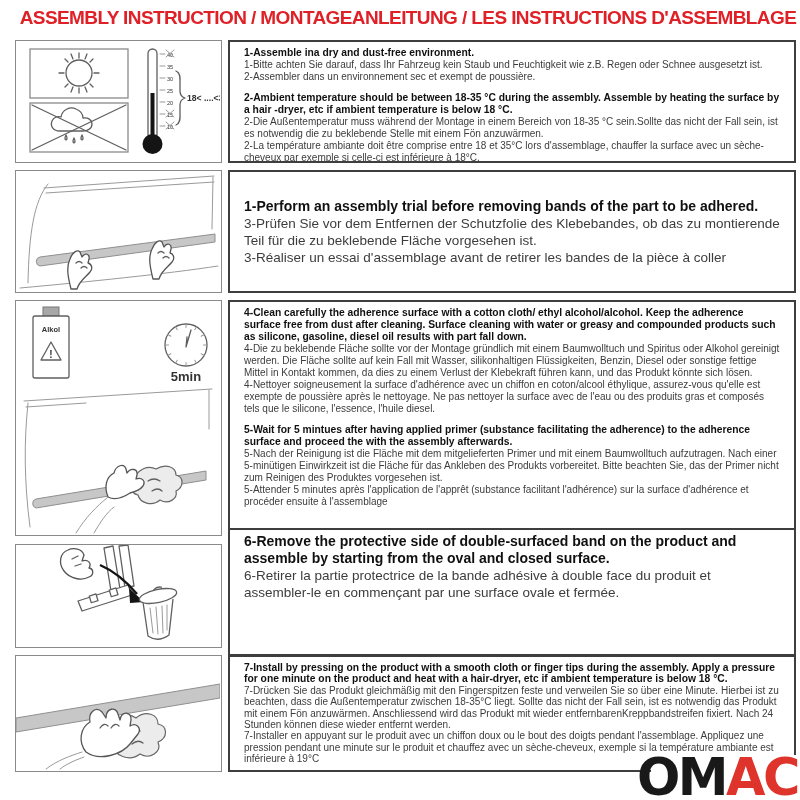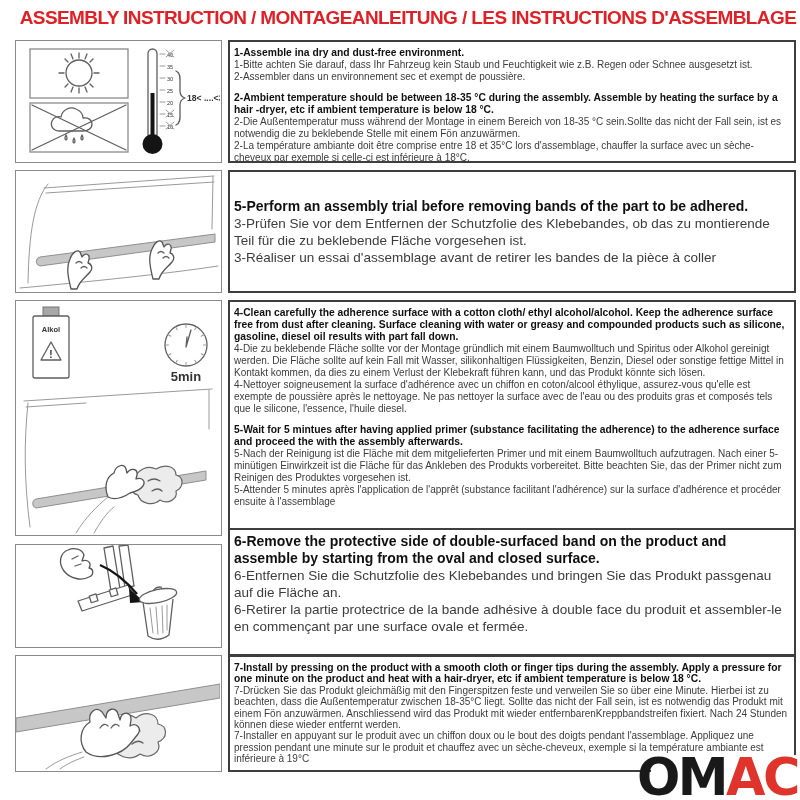--- a/index.html
+++ b/index.html
@@ -7,21 +7,21 @@
   .page { position:relative; width:800px; height:800px; background:#fff;
           font-family:"Liberation Sans", sans-serif; overflow:hidden; }
 
   .title { position:absolute; top:7px; left:8px; width:800px; text-align:center;
            font-weight:700; font-size:19px; letter-spacing:-0.6px;
            color:#e02027; white-space:nowrap; }
 
   .ibox { position:absolute; left:15px; width:207px; border:1.5px solid #8a8a8a;
           background:#fff; overflow:hidden; }
   .tbox { position:absolute; left:228px; width:568px; border:2px solid #3e3e3e;
-          background:#fff; overflow:hidden; padding:5px 4px; }
+          background:#fff; overflow:hidden; padding:5px 14px; }
 
   .txt-sm p { font-size:10px; line-height:12px; color:#3c3c3c; }
   .txt-sm p.en { font-weight:700; color:#101010; font-size:10.3px; }
   .txt-lg p { font-size:13.5px; line-height:17px; color:#3c3c3c; }
   .txt-lg p.en { font-weight:700; color:#101010; font-size:14px; }
   .sec-gap { height:9px; }
   .r2pad { padding-top:26px; }
   .r4pad { padding-top:3px; }
   .r5 p { line-height:11.4px; }
 
@@ -105,21 +105,21 @@
         <path class="blob" d="M55,118 C52,106 50,96 54,88 C56,82 61,78 64,81 L66,86 C69,81 74,83 73,88 L72,92 C76,93 77,98 74,101 C70,106 63,110 61,118 Z"></path>
         <path class="ln" d="M60,92 C62,90 64,90 66,92 M65,97 C67,95 69,95 71,97"></path>
       </g>
       <g transform="translate(82,-10)">
         <path class="blob" d="M55,118 C52,106 50,96 54,88 C56,82 61,78 64,81 L66,86 C69,81 74,83 73,88 L72,92 C76,93 77,98 74,101 C70,106 63,110 61,118 Z"></path>
         <path class="ln" d="M60,92 C62,90 64,90 66,92 M65,97 C67,95 69,95 71,97"></path>
       </g>
     </svg>
   </div>
   <div class="tbox txt-lg r2pad" style="top:170px; height:123px;">
-    <p class="en">5-Perform an assembly trial before removing bands of the part to be adhered.</p>
+    <p class="en">1-Perform an assembly trial before removing bands of the part to be adhered.</p>
     <p>3-Prüfen Sie vor dem Entfernen der Schutzfolie des Klebebandes, ob das zu montierende Teil für die zu beklebende Fläche vorgesehen ist.</p>
     <p>3-Réaliser un essai d'assemblage avant de retirer les bandes de la pièce à coller</p>
   </div>
 
   <div class="ibox" style="top:300px; height:236px;">
     <svg width="204" height="233" viewBox="0 0 204 233">
       <g>
         <rect x="27" y="6" width="16" height="9" fill="#a8a8a8" stroke="#777" stroke-width="1"></rect>
         <rect class="lnf" x="17" y="15" width="36" height="62" rx="2"></rect>
         <text class="svgtxt" x="35" y="31" font-size="7.5" font-weight="bold" text-anchor="middle">Alkol</text>
@@ -187,21 +187,20 @@
       <g>
         <path class="lnf" d="M127,57 L132,91 Q142,98 153,90 L157,54"></path>
         <path class="lnt" d="M134,63 L137,88 M140,62 L142,89 M146,61 L147,88 M151,60 L151,85"></path>
         <ellipse class="lnf" cx="142" cy="51" rx="19" ry="6.5" transform="rotate(-12 142 51)"></ellipse>
         <path class="ln" d="M138,44 q4,-3 8,-1" transform="rotate(-12 142 46)"></path>
       </g>
     </svg>
   </div>
   <div class="tbox txt-lg r4pad" style="top:528px; height:128px;">
     <p class="en">6-Remove the protective side of double-surfaced band on the product and assemble by starting from the oval and closed surface.</p>
-    <p>6-Entfernen Sie die Schutzfolie des Klebebandes und bringen Sie das Produkt passgenau auf die Fläche an.</p>
     <p>6-Retirer la partie protectrice de la bande adhésive à double face du produit et assembler-le en commençant par une surface ovale et fermée.</p>
   </div>
 
   <div class="ibox" style="top:655px; height:117px;">
     <svg width="204" height="114" viewBox="0 0 204 114">
       <polygon class="bar" points="0,62 204,28 204,42 0,76"></polygon>
       <path class="cloth" d="M96,72 C100,60 112,56 120,62 C130,54 142,58 142,68 C152,70 152,82 142,86 C146,96 134,104 124,98 C114,106 98,100 98,90 C88,88 88,78 96,72 Z"></path>
       <path class="ln" d="M112,76 q6,-5 12,-1 M116,88 q6,-5 11,-1"></path>
       <g>
         <path class="blob" d="M70,96 C62,86 64,72 74,66 C72,56 80,50 86,56 L90,62 C90,52 100,50 102,58 L104,64 C106,54 116,56 115,64 L114,70 C120,66 126,72 122,78 L114,88 C106,98 84,106 70,96 Z"></path>

